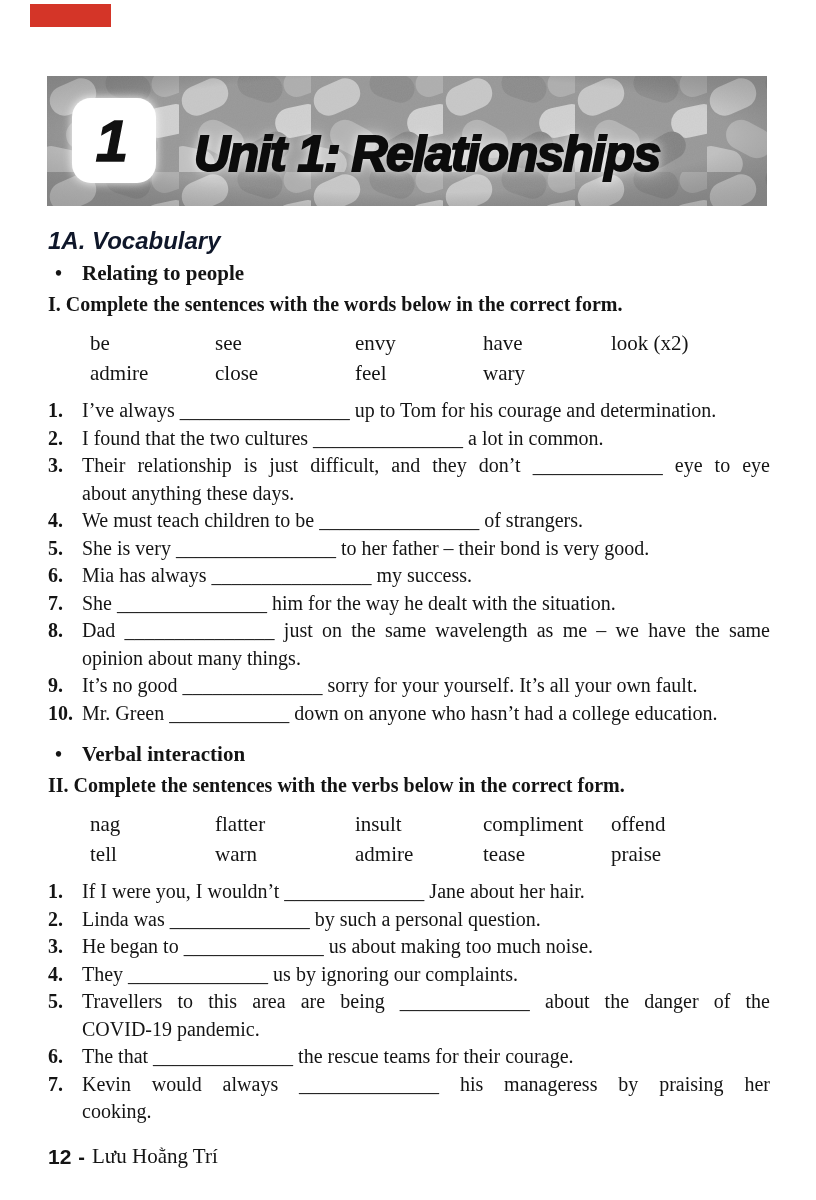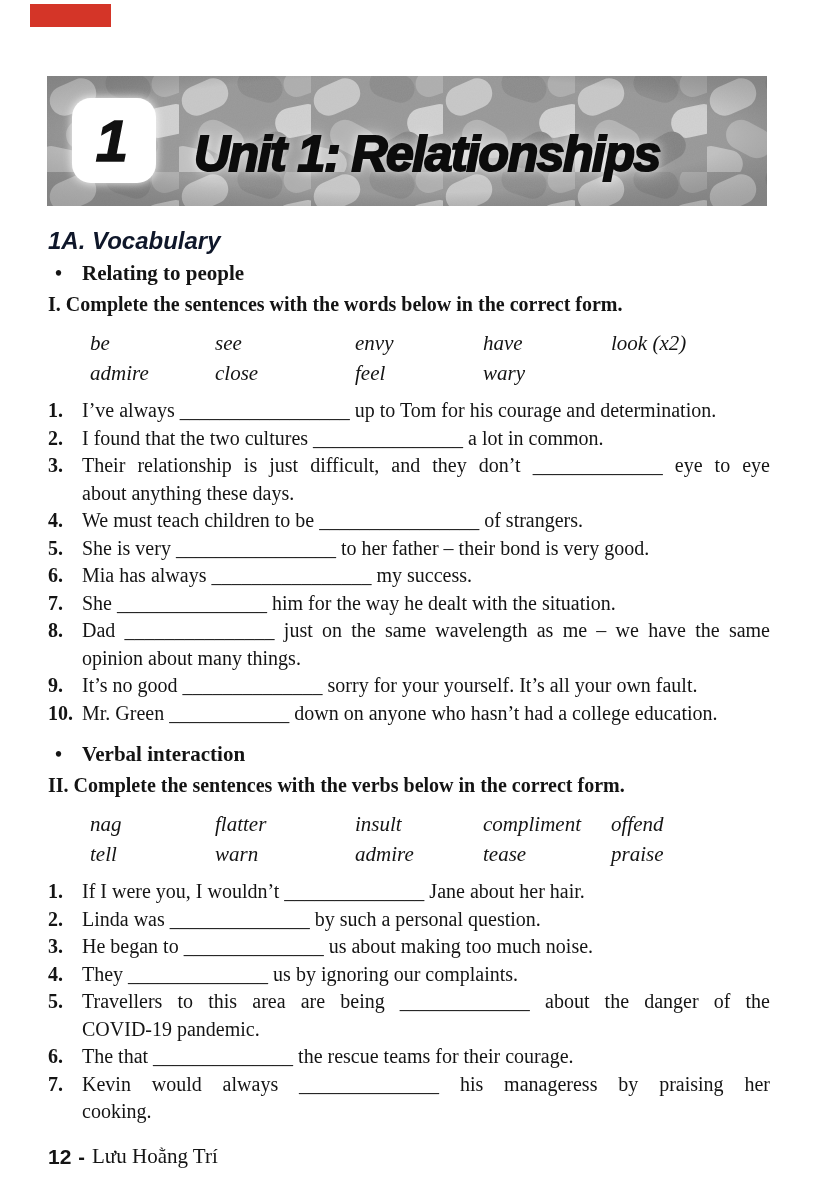--- a/index.html
+++ b/index.html
@@ -40,21 +40,21 @@
 
   
   main{position:absolute;left:48px;top:260px;width:722px;}
   .exercise + .exercise{margin-top:14px;}
   .bullet-heading{display:flex;font-weight:700;font-size:21px;line-height:26px;}
   .bullet{width:27px;padding-left:7px;font-size:20px;}
   .bh-text{margin:0;font-size:21px;line-height:26px;font-weight:700;}
   .instruction{margin:5px 0 0 0;font-weight:700;font-size:20px;line-height:27px;}
   .word-bank{margin:10px 0 9px 42px;}
   .wb-row{display:grid;grid-template-columns:125px 140px 128px 128px auto;line-height:30px;}
-  .wb-word{font-style:italic;font-size:21px;}
+  .wb-word{font-size:21px;}
   .items{margin-top:7px;}
   .item{display:flex;}
   .num{flex:0 0 34px;width:34px;font-weight:700;font-size:20px;line-height:27.5px;}
   .item-text{width:688px;font-size:20px;line-height:27.5px;}
   .item-text .l1,.item-text .l2{display:block;}
   .item-text.justify .l1{text-align:justify;text-align-last:justify;}
 
   
   .page-footer{position:absolute;left:48px;top:1144px;display:flex;align-items:flex-end;font-size:20px;}
   .page-num{font-family:"Liberation Sans", sans-serif;font-weight:700;font-size:21px;}

